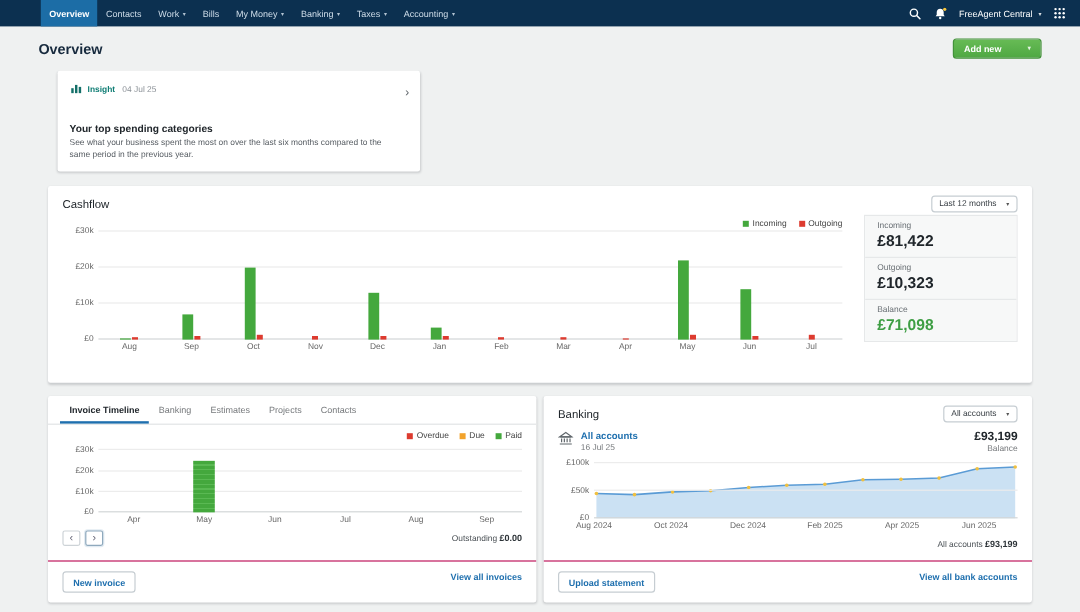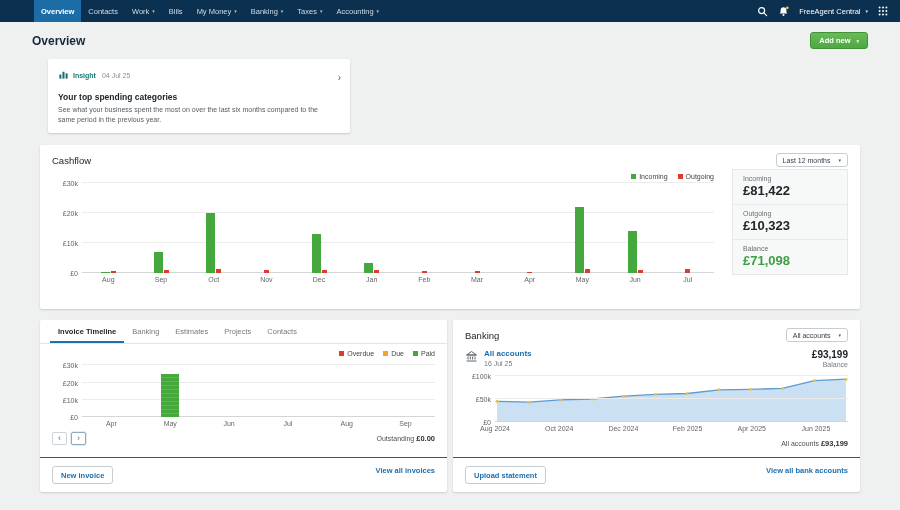--- a/index.html
+++ b/index.html
@@ -11,31 +11,31 @@
   .nav-item{font-size:7.5px;color:#cfdde9;display:flex;align-items:center;padding:0 7px;cursor:pointer;white-space:nowrap;}
   .nav-item.active{background:#1c6da6;color:#fff;font-weight:bold;}
   .caret{font-size:5px;margin-left:3px;opacity:.85;}
   .nav-right{margin-left:auto;display:flex;align-items:center;gap:10px;padding-right:12px;}
   .nav-icon{display:flex;align-items:center;cursor:pointer;}
   .nav-account{font-size:7.5px;color:#fff;display:flex;align-items:center;gap:2px;cursor:pointer;}
 
   
   .page-header{display:flex;align-items:center;justify-content:space-between;padding:10px 32px 8px;}
   .page-title{font-size:12px;font-weight:bold;color:#16293d;}
-  .btn-addnew{background:linear-gradient(#67bb55,#4fa843);border:1px solid #43923a;color:#fff;font-size:7.5px;font-weight:bold;padding:3px 8px;border-radius:3px;display:flex;align-items:center;gap:3px;cursor:pointer;}
+  .btn-addnew{background:linear-gradient(#67bb55,#4fa843);border:1px solid #43923a;color:#fff;font-size:7.5px;font-weight:bold;padding:3px 8px;border-radius:3px;display:flex;align-items:center;gap:19px;cursor:pointer;}
 
   .content{padding:0 40px;}
   .card{background:#fff;border-radius:2px;box-shadow:0 1px 2px rgba(25,35,45,.18);}
 
   
   .insight-card{width:302px;margin:2px 0 12px 8px;padding:7px 10px 8px;position:relative;}
   .insight-top{display:flex;align-items:center;gap:4px;}
   .insight-label{color:#0f7d74;font-size:7px;font-weight:bold;}
   .insight-date{color:#8a9096;font-size:7px;margin-left:2px;}
-  .insight-title{font-size:8.5px;font-weight:bold;color:#20262b;margin-top:8px;}
+  .insight-title{font-size:8.5px;font-weight:bold;color:#20262b;margin-top:18px;}
   .insight-body{font-size:7px;color:#565c62;line-height:1.45;margin-top:3px;padding-right:16px;}
   .insight-chevron{position:absolute;right:9px;top:13px;color:#5a6066;font-size:10px;cursor:pointer;}
 
   
   .select{display:flex;align-items:center;gap:5px;border:1px solid #c6cdd2;border-radius:3px;background:#fff;font-size:7px;color:#3a4046;padding:2.5px 6px;cursor:pointer;white-space:nowrap;}
   .select .caret{color:#555;opacity:1;}
 
   
   .cashflow-card{height:164px;margin-bottom:11px;padding:8px 12px 6px;overflow:hidden;}
   .card-head{display:flex;justify-content:space-between;align-items:center;}
@@ -51,21 +51,21 @@
   #cashflow-chart .plot{height:90px;}
   #invoice-chart .plot{height:52px;}
   .gridline{position:absolute;left:0;right:0;height:1px;background:#ececec;}
   .gridline.zero{background:#d3d6d8;}
   .ytick{position:absolute;left:-32px;width:28px;text-align:right;font-size:7px;color:#666;transform:translateY(50%);}
   .bars{position:absolute;left:0;right:0;top:0;bottom:0;display:flex;align-items:flex-end;}
   .bargroup{flex:1;display:flex;justify-content:center;align-items:flex-end;gap:1px;height:100%;}
   .xlabels{display:flex;margin-left:30px;margin-top:3px;}
   .xlabels span{flex:1;text-align:center;font-size:7px;color:#666;}
 
-  .cashflow-summary{width:116px;border:1px solid #e6e8e9;align-self:flex-start;}
+  .cashflow-summary{width:128px;border:1px solid #e6e8e9;align-self:flex-start;}
   .summary-row{background:#f7f8f8;padding:5px 10px 6px;border-bottom:1px solid #e6e8e9;}
   .summary-row:last-child{border-bottom:none;}
   .summary-label{font-size:7px;color:#6a7075;}
   .summary-value{font-size:13px;font-weight:bold;color:#20262b;margin-top:1px;}
   .summary-value.balance{color:#3e9e44;}
 
   
   .bottom-row{display:flex;gap:6px;height:172px;}
   .invoice-card{flex:1;display:flex;flex-direction:column;overflow:hidden;}
   .banking-card{flex:1;display:flex;flex-direction:column;overflow:hidden;}

